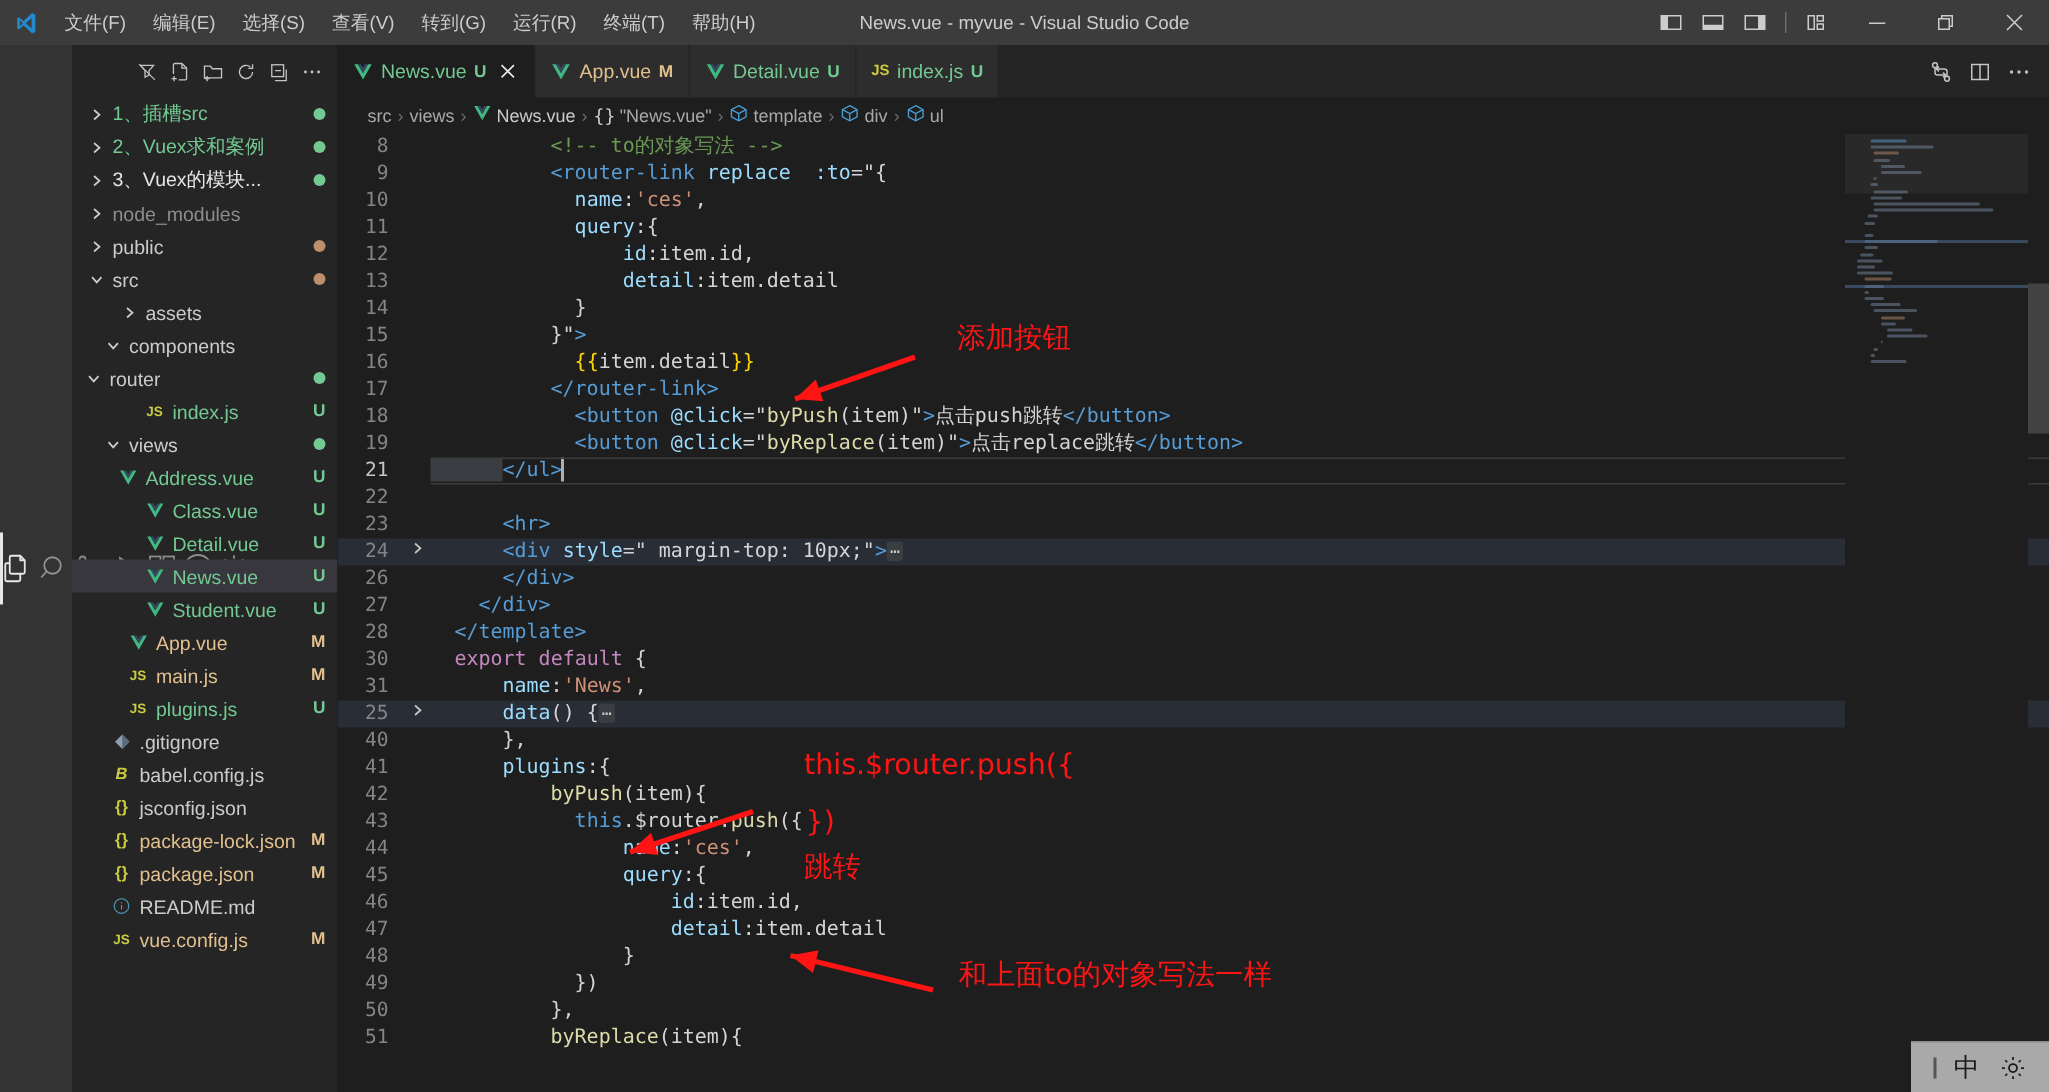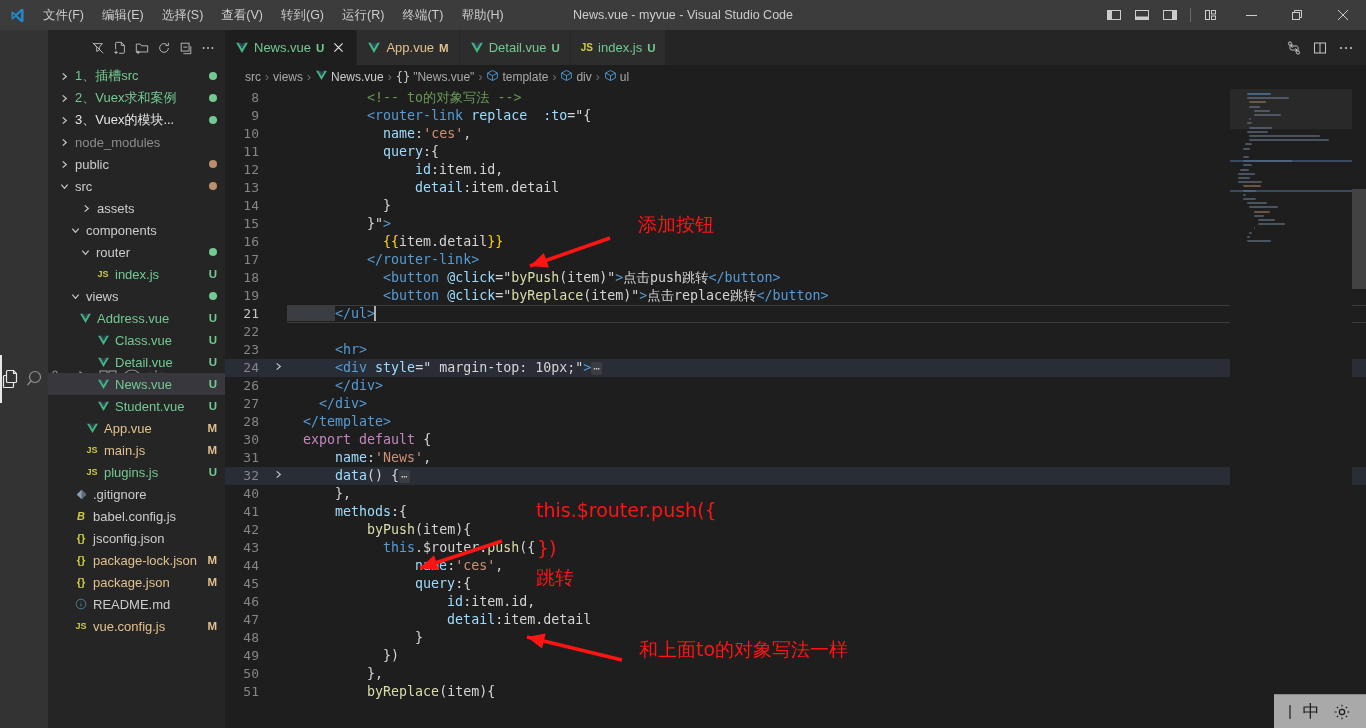--- a/index.html
+++ b/index.html
@@ -416,21 +416,21 @@
             <span class="label" style="color: rgb(204, 204, 204);">assets</span>
           </div>
           <div class="row" style="padding-left: 19px;">
             <span class="chev">
               <svg viewBox="0 0 10 10" fill="none" stroke="#cccccc" stroke-width="1.3">
                 <path d="M1.5 3l3.5 4 3.5-4"></path>
               </svg>
             </span>
             <span class="label" style="color: rgb(204, 204, 204);">components</span>
           </div>
-          <div class="row" style="padding-left: 29px;">
+          <div class="row" style="padding-left: 6px;">
             <span class="chev">
               <svg viewBox="0 0 10 10" fill="none" stroke="#cccccc" stroke-width="1.3">
                 <path d="M1.5 3l3.5 4 3.5-4"></path>
               </svg>
             </span>
             <span class="label" style="color: rgb(204, 204, 204);">router</span>
             <span class="dot" style="background: rgb(115, 201, 145);"></span>
           </div>
           <div class="row" style="padding-left: 30px;">
             <span class="chev"></span>
@@ -730,25 +730,25 @@
             <div class="cline"><span class="ln">22</span><span class="fold"></span><span class="ctext"></span></div>
             <div class="cline"><span class="ln">23</span><span class="fold"></span><span class="ctext">      <span class="tagc">&lt;hr</span><span class="tagc">&gt;</span></span></div>
             <div class="cline hl"><span class="ln">24</span><span class="fold"><svg width="9" height="9" viewBox="0 0 10 10" fill="none" stroke="#c5c5c5" stroke-width="1.3">
                   <path d="M3 1.5l4 3.5-4 3.5"></path>
                 </svg></span><span class="ctext">      <span class="tagc">&lt;div</span> <span class="attrc">style</span>=" margin-top: 10px;"<span class="tagc">&gt;</span><span class="dots">⋯</span></span></div>
             <div class="cline"><span class="ln">26</span><span class="fold"></span><span class="ctext">      <span class="tagc">&lt;/div</span><span class="tagc">&gt;</span></span></div>
             <div class="cline"><span class="ln">27</span><span class="fold"></span><span class="ctext">    <span class="tagc">&lt;/div</span><span class="tagc">&gt;</span></span></div>
             <div class="cline"><span class="ln">28</span><span class="fold"></span><span class="ctext">  <span class="tagc">&lt;/template</span><span class="tagc">&gt;</span></span></div>
             <div class="cline"><span class="ln">30</span><span class="fold"></span><span class="ctext">  <span class="kwc">export</span> <span class="kwc">default</span> {</span></div>
             <div class="cline"><span class="ln">31</span><span class="fold"></span><span class="ctext">      <span class="attrc">name</span>:<span class="strc">'News'</span>,</span></div>
-            <div class="cline hl"><span class="ln">32</span><span class="fold"><svg width="9" height="9" viewBox="0 0 10 10" fill="none" stroke="#c5c5c5" stroke-width="1.3">
+            <div class="cline hl"><span class="ln">25</span><span class="fold"><svg width="9" height="9" viewBox="0 0 10 10" fill="none" stroke="#c5c5c5" stroke-width="1.3">
                   <path d="M3 1.5l4 3.5-4 3.5"></path>
                 </svg></span><span class="ctext">      <span class="attrc">data</span>() {<span class="dots">⋯</span></span></div>
             <div class="cline"><span class="ln">40</span><span class="fold"></span><span class="ctext">      },</span></div>
-            <div class="cline"><span class="ln">41</span><span class="fold"></span><span class="ctext">      <span class="attrc">methods</span>:{</span></div>
+            <div class="cline"><span class="ln">41</span><span class="fold"></span><span class="ctext">      <span class="attrc">plugins</span>:{</span></div>
             <div class="cline"><span class="ln">42</span><span class="fold"></span><span class="ctext">          <span class="fnc">byPush</span>(item){</span></div>
             <div class="cline"><span class="ln">43</span><span class="fold"></span><span class="ctext">            <span class="kw2c">this</span>.$router.<span class="fnc">push</span>({</span></div>
             <div class="cline"><span class="ln">44</span><span class="fold"></span><span class="ctext">                <span class="attrc">name</span>:<span class="strc">'ces'</span>,</span></div>
             <div class="cline"><span class="ln">45</span><span class="fold"></span><span class="ctext">                <span class="attrc">query</span>:{</span></div>
             <div class="cline"><span class="ln">46</span><span class="fold"></span><span class="ctext">                    <span class="attrc">id</span>:item.id,</span></div>
             <div class="cline"><span class="ln">47</span><span class="fold"></span><span class="ctext">                    <span class="attrc">detail</span>:item.detail</span></div>
             <div class="cline"><span class="ln">48</span><span class="fold"></span><span class="ctext">                }</span></div>
             <div class="cline"><span class="ln">49</span><span class="fold"></span><span class="ctext">            })</span></div>
             <div class="cline"><span class="ln">50</span><span class="fold"></span><span class="ctext">          },</span></div>
             <div class="cline"><span class="ln">51</span><span class="fold"></span><span class="ctext">          <span class="fnc">byReplace</span>(item){</span></div>

